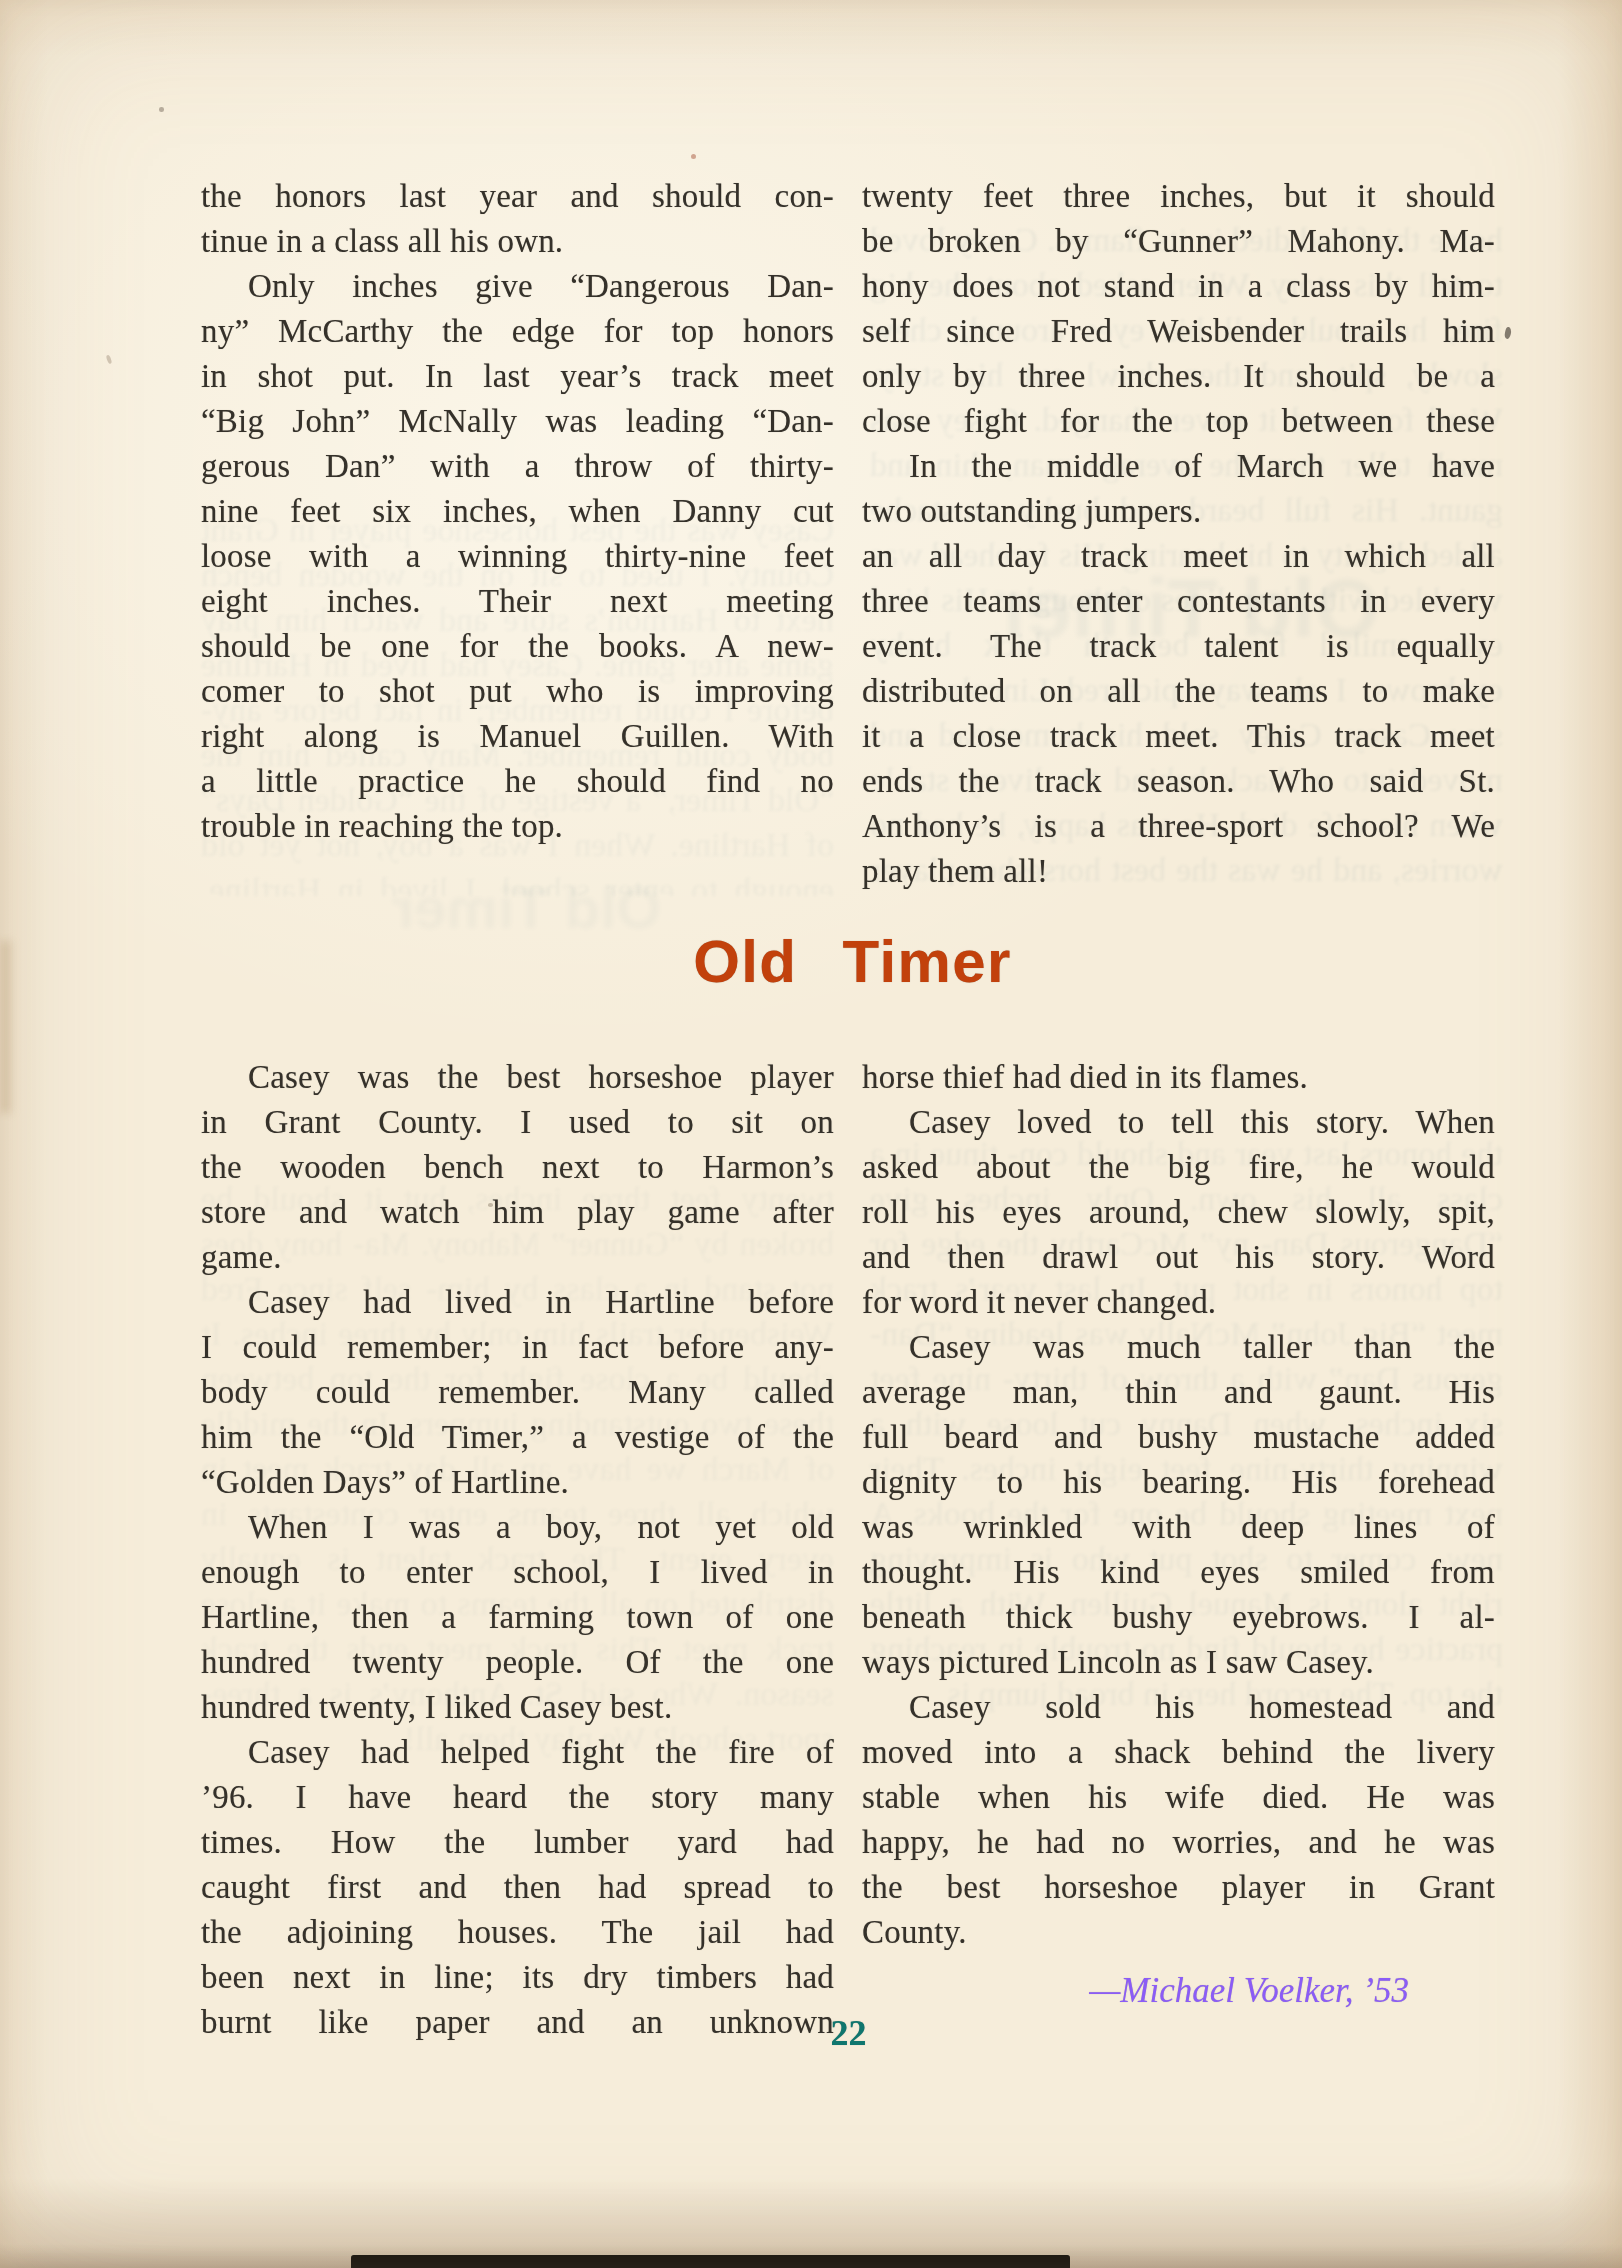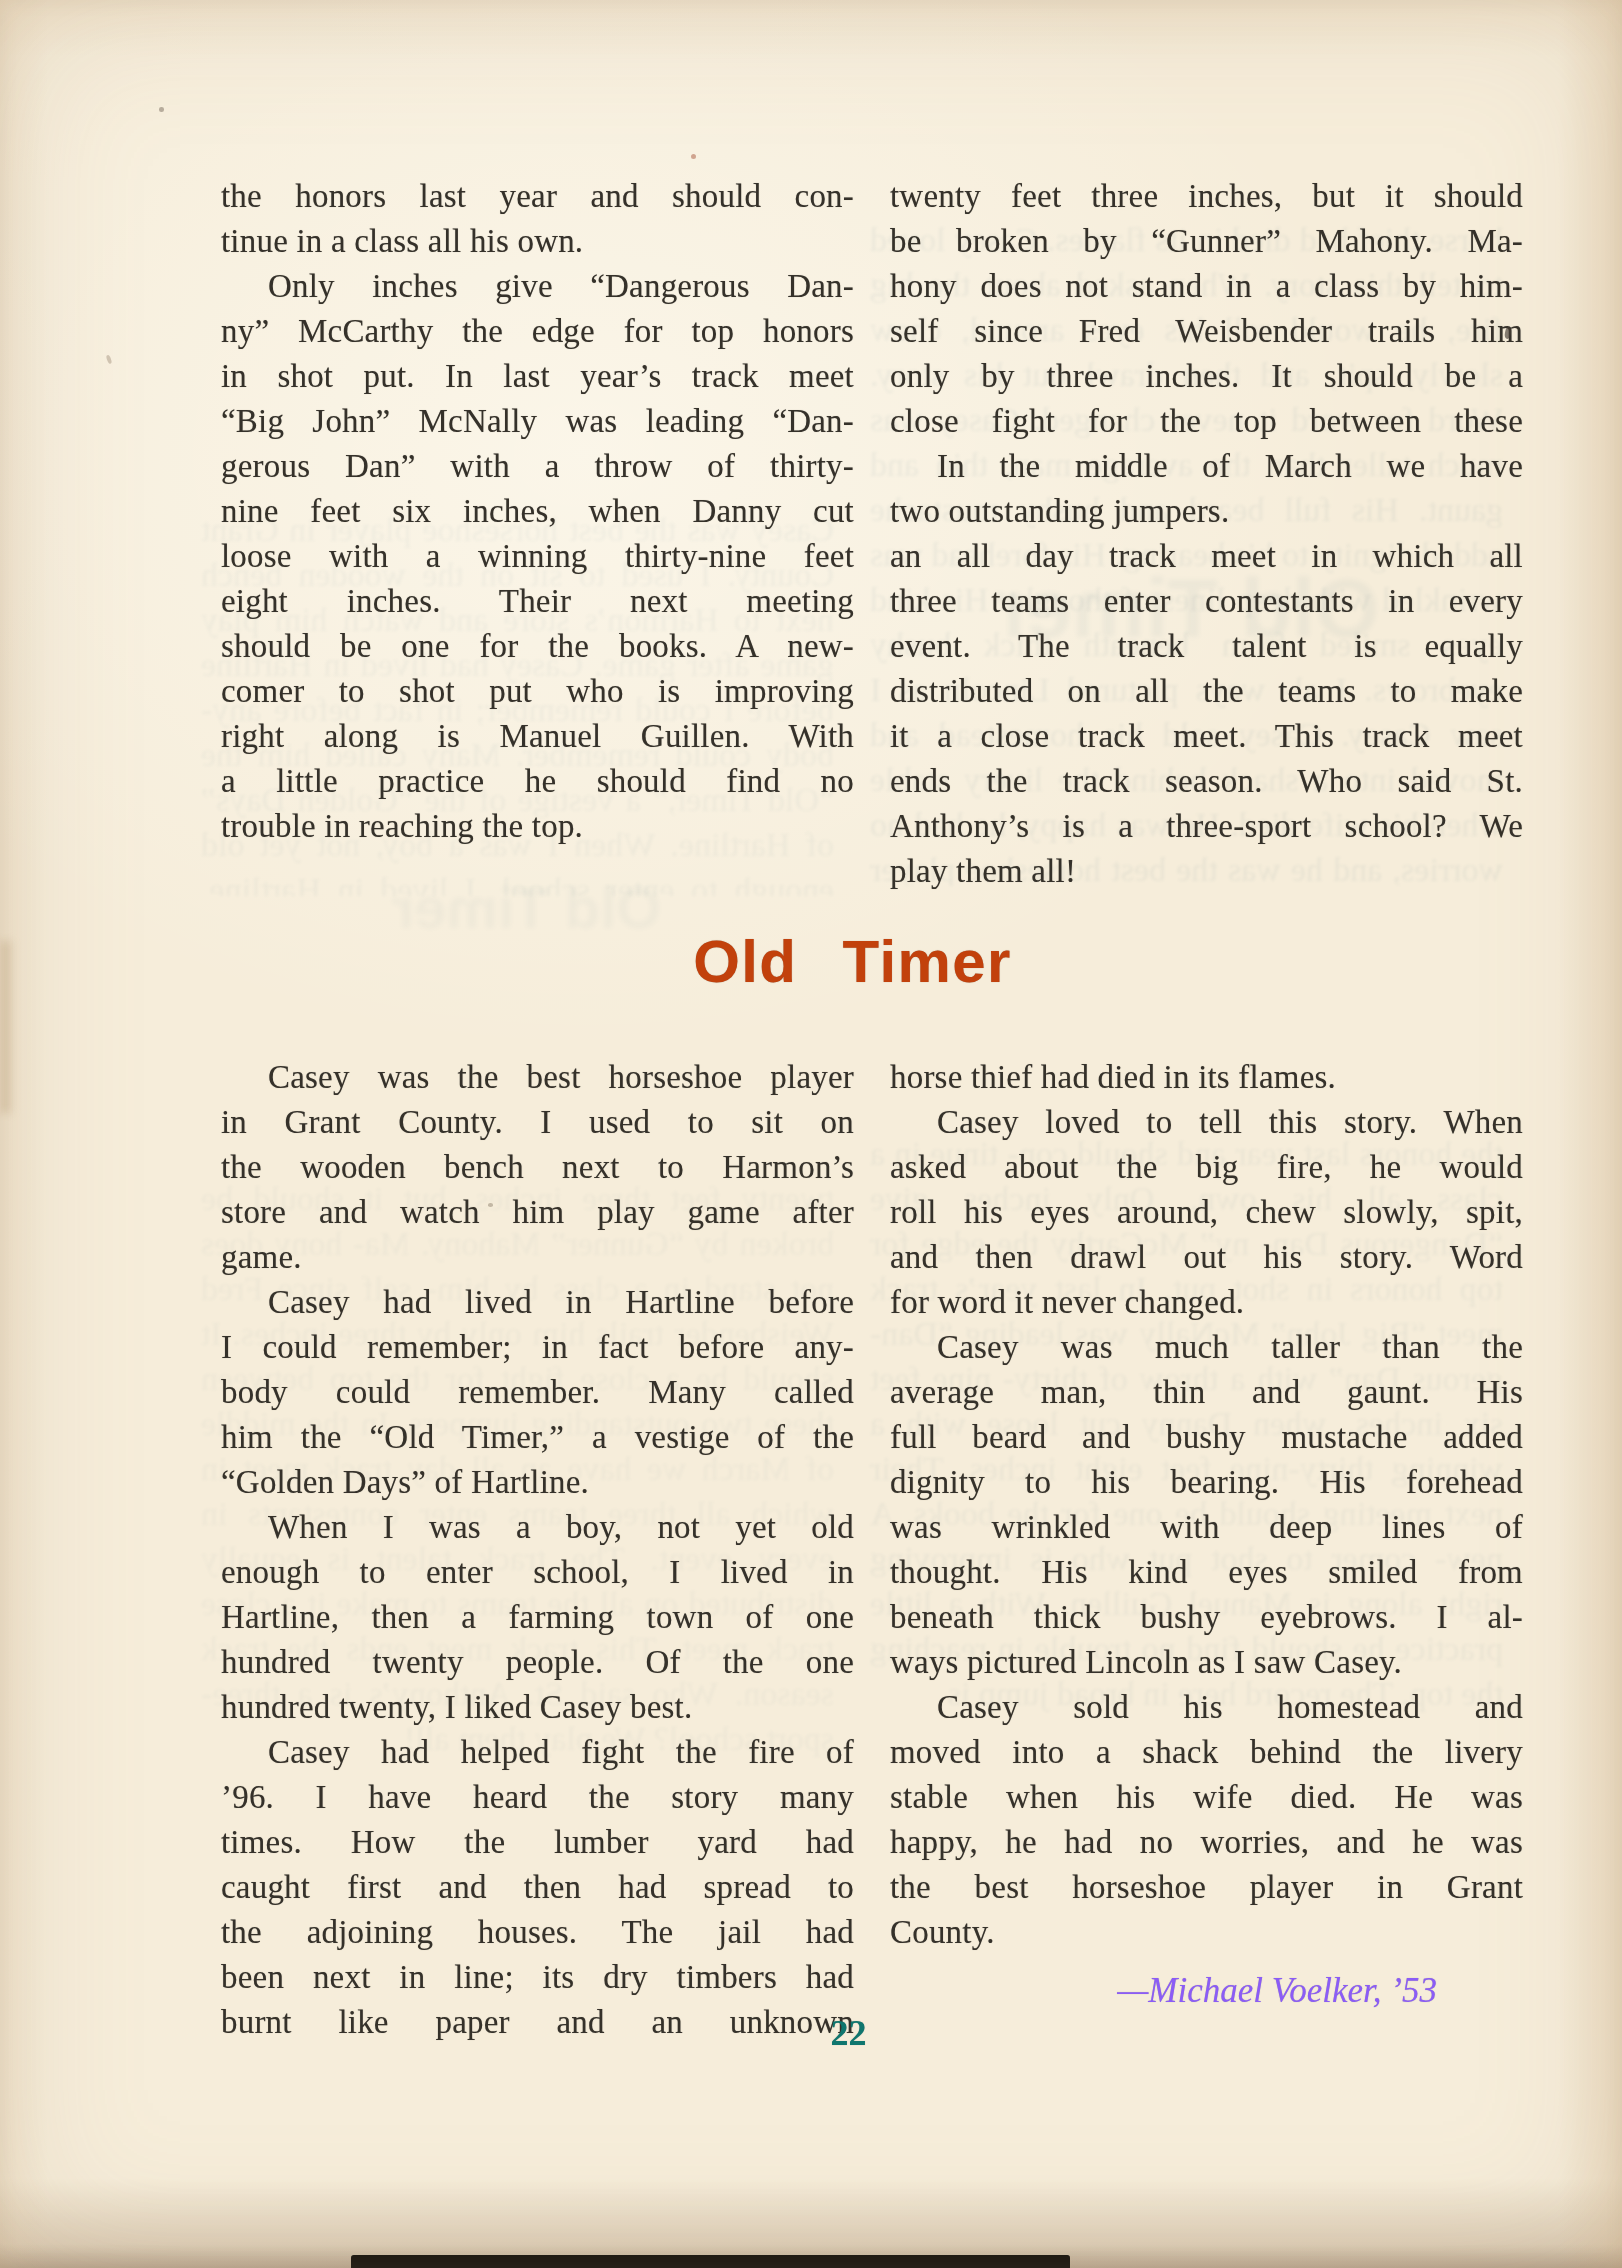--- a/index.html
+++ b/index.html
@@ -13,21 +13,21 @@
       linear-gradient(180deg, rgba(226,204,172,0.30) 0, rgba(226,204,172,0) 2.5%, rgba(226,204,172,0) 96%, rgba(172,146,116,0.45) 100%),
       #f6edda;
   }
   .page { position:absolute; inset:0; }
   .page::after {
     content:""; position:absolute; inset:0; pointer-events:none;
     box-shadow: inset 0 0 136px 16.3px rgba(168,138,100,0.16), inset 0 0 18px rgba(150,120,90,0.10);
   }
 
   
-  .text-block { position:absolute; left:201px; width:1303px; display:flex; gap:36px;margin-left:20px; }
+  .text-block { position:absolute; left:201px; width:1303px; display:flex; gap:28px; }
   .section1 { top:174px; }
   .section2 { top:1055px; }
   .col { width:633px; }
   .line {
     font-size:33px; line-height:45px; color:#35312a;
     letter-spacing:0.2px; white-space:nowrap;
     text-align:justify; text-align-last:justify;
     text-shadow:0 0 0.9px rgba(45,42,36,0.32);
   }
   .line.pend { text-align-last:left; }

